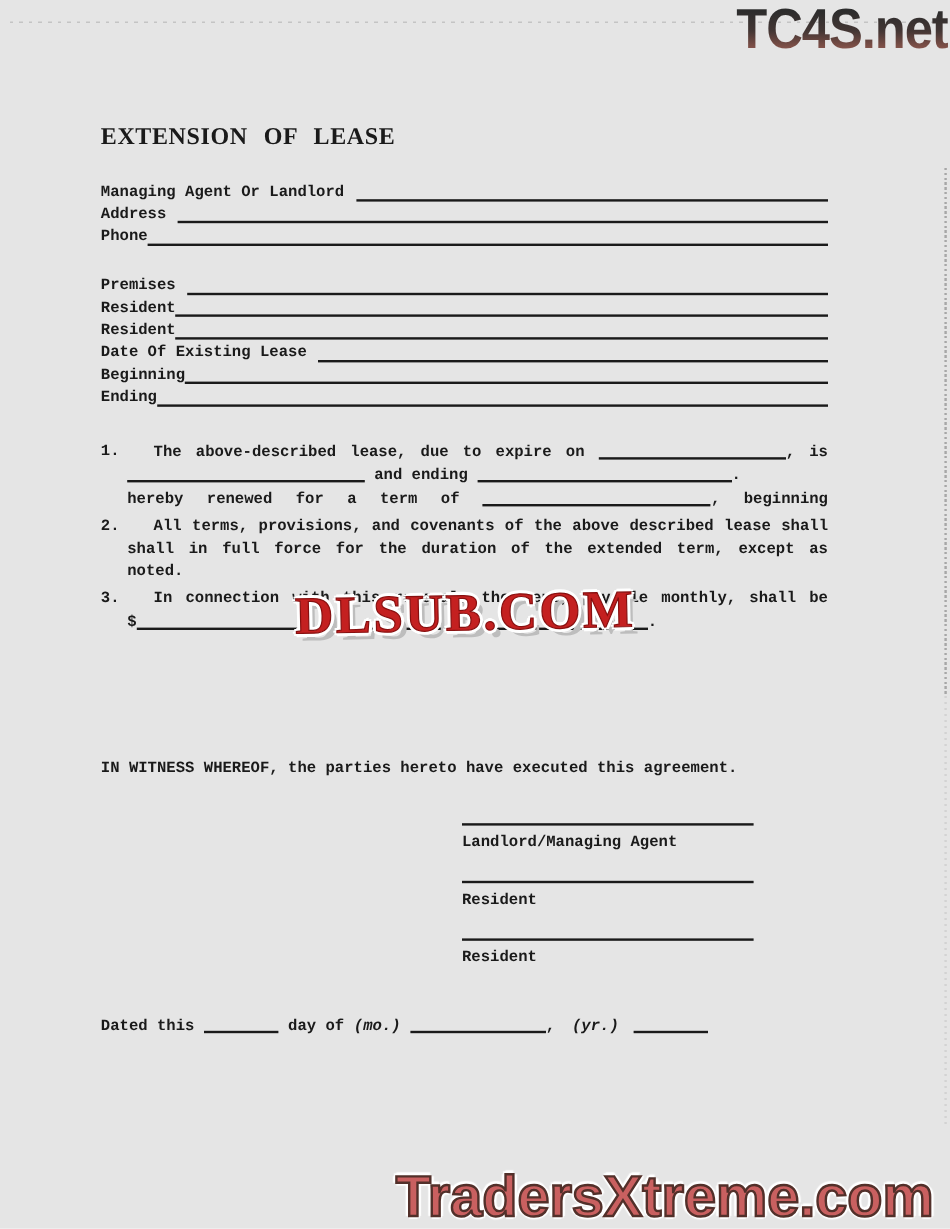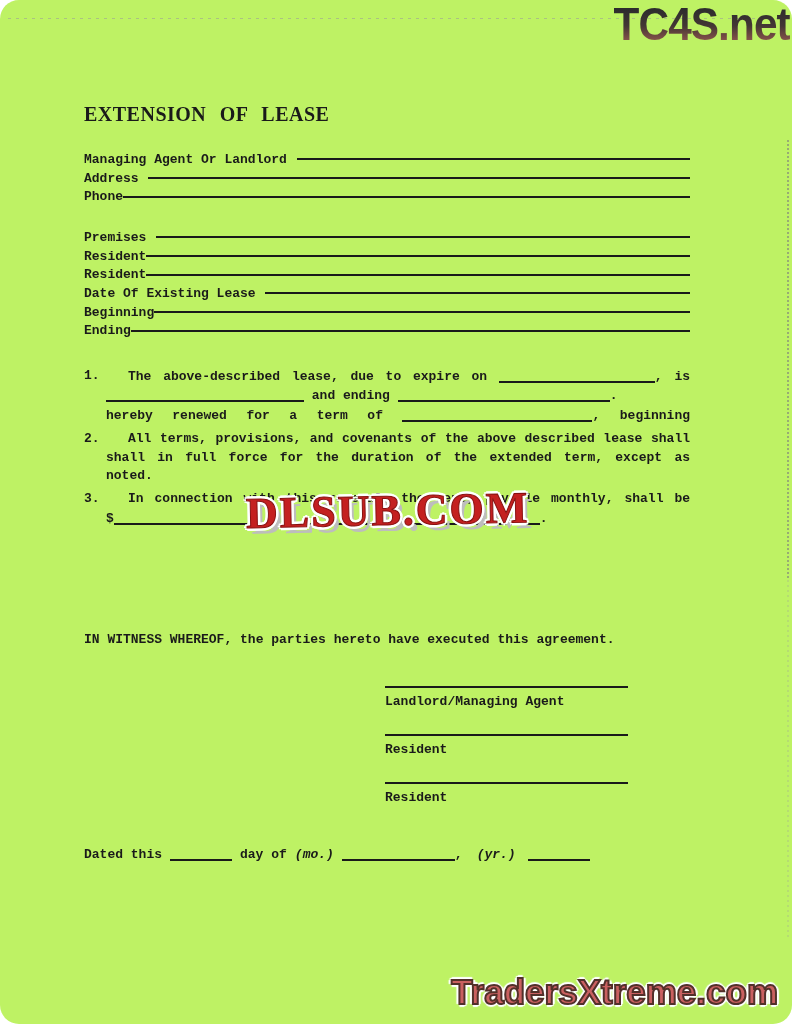--- a/index.html
+++ b/index.html
@@ -3,27 +3,26 @@
 <meta charset="utf-8">
 <style>
   :root{
     --ink:#1a1a1a;
   }
   html,body{margin:0;padding:0;}
   body{background:#ffffff;}
   .page{
     position:relative;
     width:792px;height:1024px;
-    background:#bef264;
+    background:#e5e5e5;
     overflow:hidden;
     font-family:"Liberation Mono", monospace;
     font-weight:bold;
     font-size:13px;
     color:var(--ink);
-    border-radius:19px;
   }
   
   .top-dash{
     position:absolute;left:8px;top:18px;width:770px;height:1px;
     background:repeating-linear-gradient(90deg,#9a9a9a 0 3px,transparent 3px 8px);
     opacity:.55;
   }
   .edge-dots{
     position:absolute;right:3px;top:140px;width:2px;height:440px;
     background:repeating-linear-gradient(180deg,#7d7d7d 0 2px,transparent 2px 4px);
@@ -54,40 +53,40 @@
     text-shadow:
       -3px 0 0 #ffffff, 3px 0 0 #ffffff, 0 -3px 0 #ffffff, 0 3px 0 #ffffff,
       -2px -2px 0 #ffffff, 2px -2px 0 #ffffff, -2px 2px 0 #ffffff, 2px 2px 0 #ffffff,
       5px 6px 0 #bdbdbd;
     transform:rotate(-1.2deg);
     z-index:5;
   }
   .wm-bottom{
     position:absolute;right:14px;top:974px;
     font-family:"Liberation Sans", sans-serif;
-    font-weight:bold;font-size:35px;line-height:1;letter-spacing:0px;
+    font-weight:bold;font-size:48px;line-height:1;letter-spacing:0px;
     color:var(--bottom_red,#c96060);
     -webkit-text-stroke:2px #52302a;
     text-shadow:
       0 0 3px #ffffff,0 0 3px #ffffff,
       -3px 0 1px #ffffff,3px 0 1px #ffffff,0 -3px 1px #ffffff,0 3px 1px #ffffff,
       -2px -2px 1px #ffffff,2px 2px 1px #ffffff;
     z-index:3;
   }
   
   .title{
     position:absolute;left:84px;top:103px;width:606px;margin:0;
     font-size:20px;font-weight:bold;text-align:left;
     letter-spacing:0.5px;word-spacing:8px;font-family:Liberation Serif, serif;
   }
   
   .fields{position:absolute;left:84px;width:606px;}
   .g1{top:151px;}
   .g2{top:229px;}
-  .frow{display:flex;height:18.66px;line-height:18.66px;white-space:pre;align-items:center;}
+  .frow{display:flex;height:18.66px;line-height:18.66px;white-space:pre;}
   .frow .lbl{flex:0 0 auto;}
   .frow .blank{flex:1 1 auto;border-bottom:2px solid var(--ink);margin-bottom:2px;}
   
   .paras{position:absolute;left:84px;top:367px;width:606px;line-height:18.4px;}
   .para{position:relative;margin-bottom:5px;}
   .pnum{position:absolute;left:0;top:0;}
   .l{padding-left:22px;}
   .l.first{padding-left:44px;}
   .l.j{text-align:justify;text-align-last:justify;}
   .u{display:inline-block;border-bottom:2px solid var(--ink);height:14px;vertical-align:-3px;}

